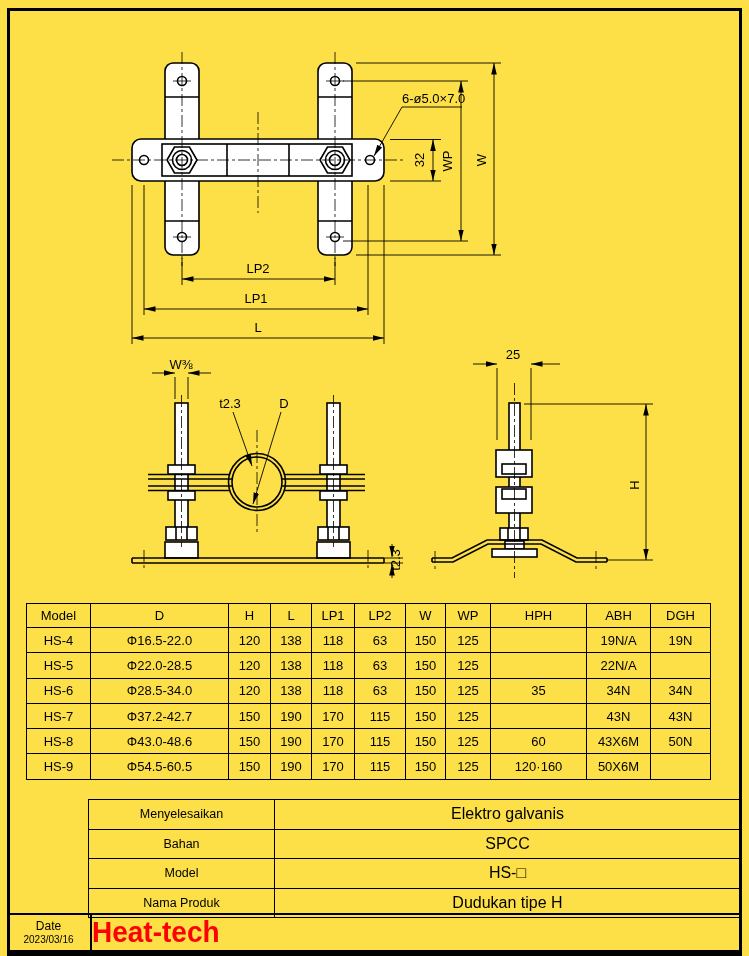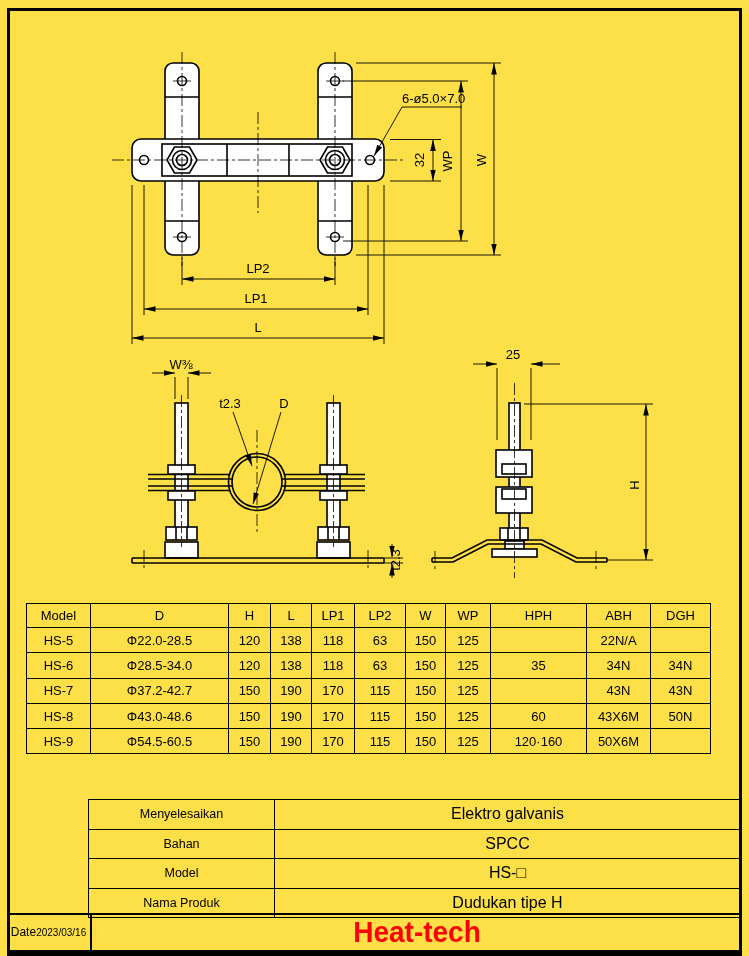--- a/index.html
+++ b/index.html
@@ -23,24 +23,24 @@
              table-layout:fixed;}
   table.info th,table.info td{border:1.5px solid #000;padding:0;text-align:center;
              vertical-align:middle;height:28.5px;}
   table.info th{font-weight:normal;font-size:12.5px;width:185px;}
   table.info td{font-size:16px;}
 
   
   .footer-band{position:absolute;left:7px;top:913px;width:735px;height:37px;box-sizing:border-box;
                border-top:2px solid #000;display:flex;}
   .date-cell{width:85px;box-sizing:border-box;border-right:2px solid #000;display:flex;
-             flex-direction:row;align-items:center;justify-content:center;line-height:1.15;}
+             flex-direction:column;align-items:center;justify-content:center;line-height:1.15;}
   .date-label{font-size:12px;}
   .date-value{font-size:10px;}
-  .logo-cell{flex:1;display:flex;align-items:center;justify-content:center;}
+  .logo-cell{flex:1;display:flex;align-items:center;}
   .logo{font-size:28px;font-weight:bold;color:#ff0000;letter-spacing:0px;
         transform:scaleY(1.05);}
 </style>
 </head>
 <body>
 
 <div class="page">
   <div class="frame"></div>
 
   <svg class="drawing-svg" width="749" height="600" viewBox="0 0 749 600">
@@ -257,20 +257,33 @@
       <th>L</th>
       <th>LP1</th>
       <th>LP2</th>
       <th>W</th>
       <th>WP</th>
       <th>HPH</th>
       <th>ABH</th>
       <th>DGH</th>
     </tr>
     <tr>
+      <td>HS-4</td>
+      <td>Φ16.5-22.0</td>
+      <td>120</td>
+      <td>138</td>
+      <td>118</td>
+      <td>63</td>
+      <td>150</td>
+      <td>125</td>
+      <td></td>
+      <td>19N/A</td>
+      <td>19N</td>
+    </tr>
+    <tr>
       <td>HS-5</td>
       <td>Φ22.0-28.5</td>
       <td>120</td>
       <td>138</td>
       <td>118</td>
       <td>63</td>
       <td>150</td>
       <td>125</td>
       <td></td>
       <td>22N/A</td>

